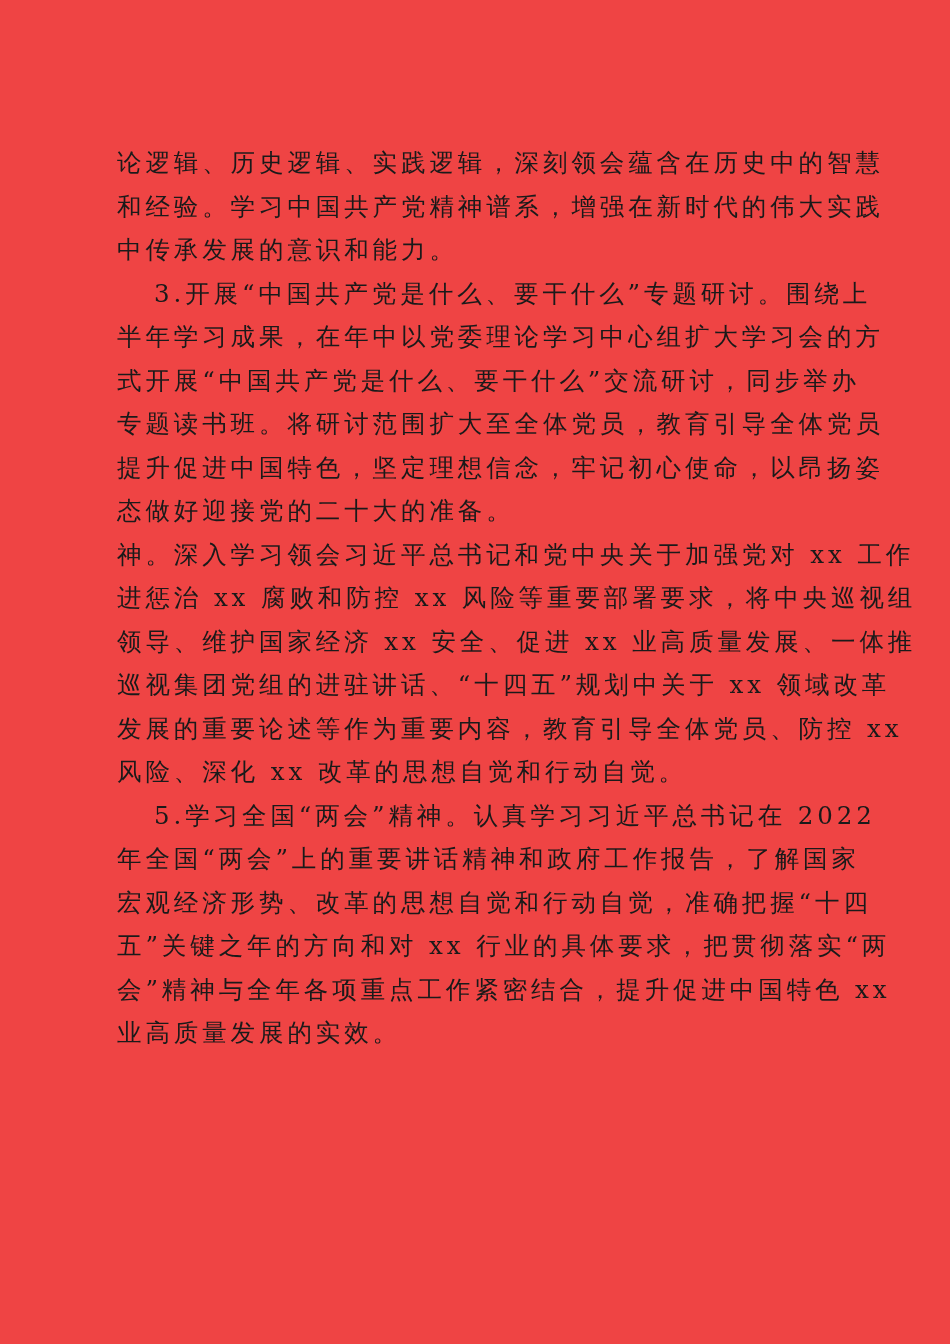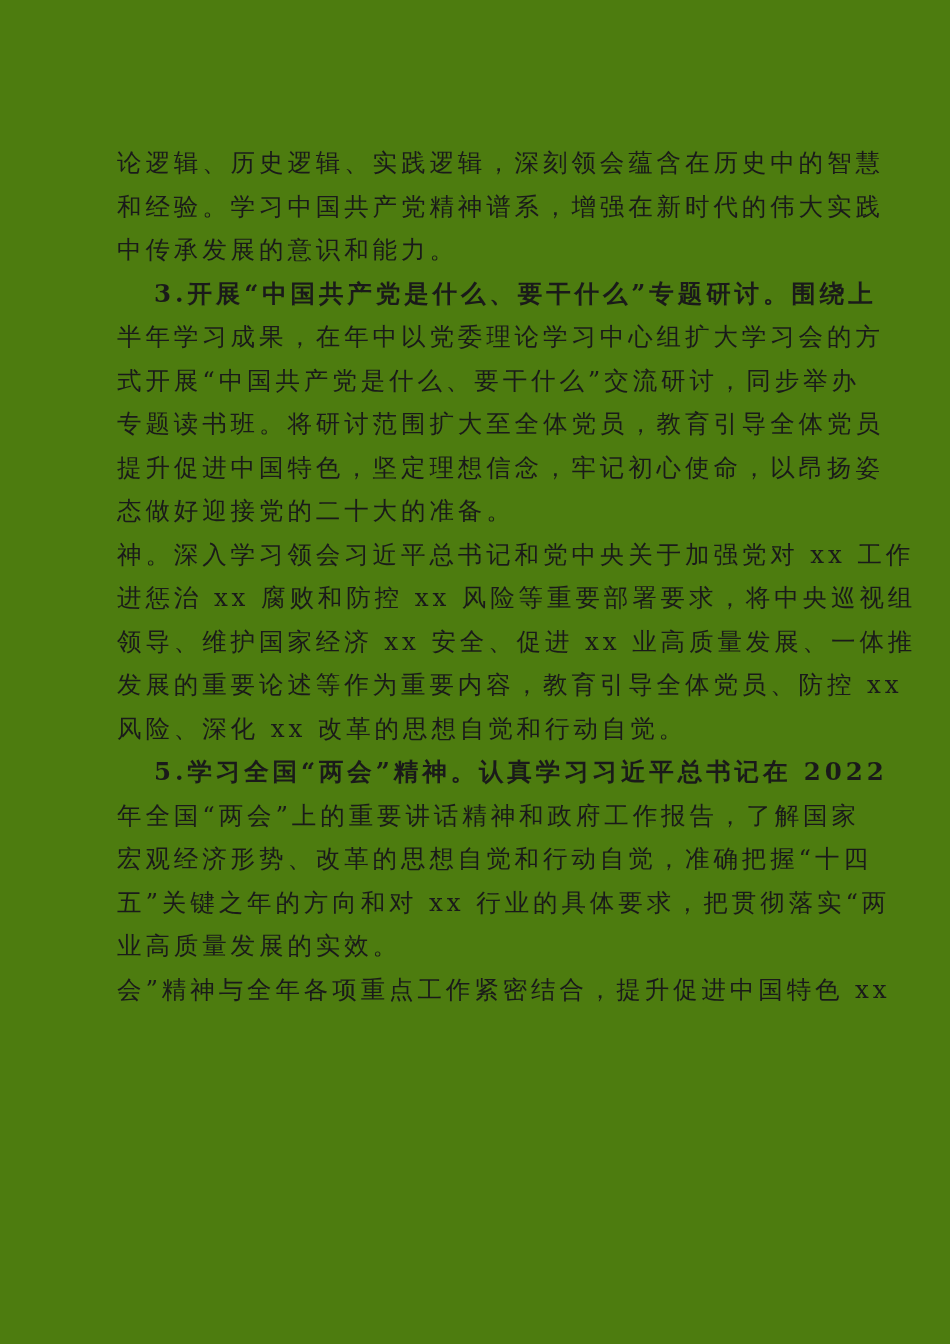--- a/index.html
+++ b/index.html
@@ -14,42 +14,41 @@
       overflow: hidden;
       font-family: "DejaVu Serif", "Liberation Serif", serif;
       color: #1a1a1a;
     }
     .page {
       position: absolute;
       left: 0;
       top: 0;
       width: 950px;
       height: 1344px;
-      background: #4d7c0f;
+      background: #ef4444;
     }
     .content {
       position: absolute;
       left: 117px;
       top: 141px;
       width: 715px;
     }
     .para {
       margin: 0;
     }
     .line {
       display: block;
       height: 43.5px;
       line-height: 43.5px;
       font-size: 24.5px;
       letter-spacing: 3.9px;
       white-space: nowrap;
     }
     .line.indent {
       padding-left: 37px;
-      font-weight: bold;
     }
   </style>
 </head>
 <body>
 
 <div class="page">
   <div class="content">
 
     <div class="para">
       <span class="line">论逻辑、历史逻辑、实践逻辑，深刻领会蕴含在历史中的智慧</span>
@@ -63,27 +62,28 @@
       <span class="line">式开展“中国共产党是什么、要干什么”交流研讨，同步举办</span>
       <span class="line">专题读书班。将研讨范围扩大至全体党员，教育引导全体党员</span>
       <span class="line">提升促进中国特色，坚定理想信念，牢记初心使命，以昂扬姿</span>
       <span class="line">态做好迎接党的二十大的准备。</span>
     </div>
 
     <div class="para">
       <span class="line">神。深入学习领会习近平总书记和党中央关于加强党对 xx 工作</span>
       <span class="line">进惩治 xx 腐败和防控 xx 风险等重要部署要求，将中央巡视组</span>
       <span class="line">领导、维护国家经济 xx 安全、促进 xx 业高质量发展、一体推</span>
+      <span class="line">巡视集团党组的进驻讲话、“十四五”规划中关于 xx 领域改革</span>
       <span class="line">发展的重要论述等作为重要内容，教育引导全体党员、防控 xx</span>
       <span class="line">风险、深化 xx 改革的思想自觉和行动自觉。</span>
     </div>
 
     <div class="para">
       <span class="line indent">5.学习全国“两会”精神。认真学习习近平总书记在 2022</span>
       <span class="line">年全国“两会”上的重要讲话精神和政府工作报告，了解国家</span>
       <span class="line">宏观经济形势、改革的思想自觉和行动自觉，准确把握“十四</span>
       <span class="line">五”关键之年的方向和对 xx 行业的具体要求，把贯彻落实“两</span>
+      <span class="line">会”精神与全年各项重点工作紧密结合，提升促进中国特色 xx</span>
       <span class="line">业高质量发展的实效。</span>
-      <span class="line">会”精神与全年各项重点工作紧密结合，提升促进中国特色 xx</span>
     </div>
 
   </div>
 </div>
 
 </body></html>

